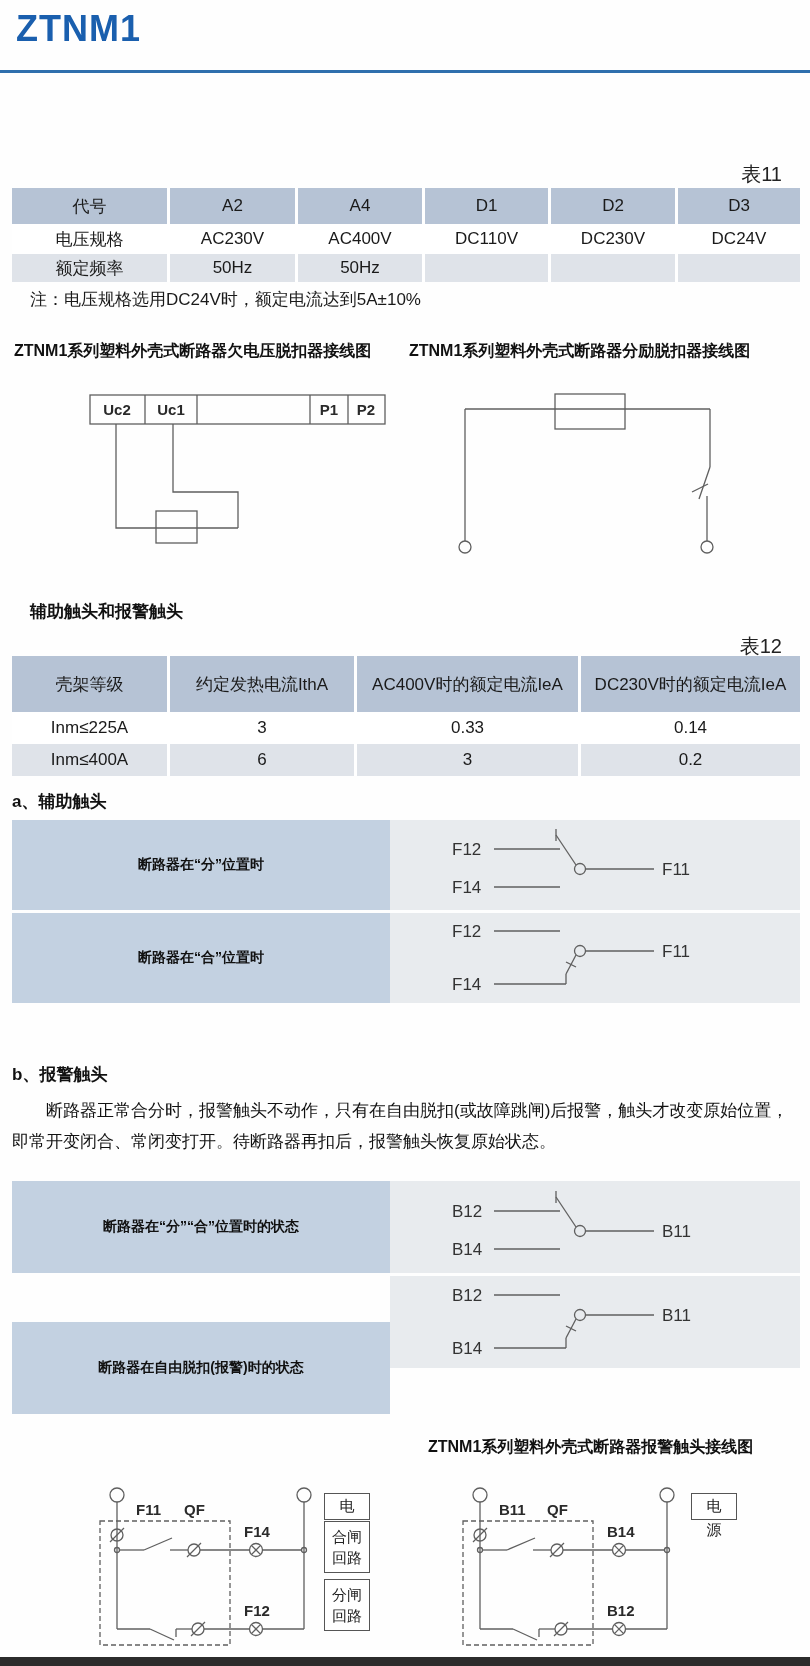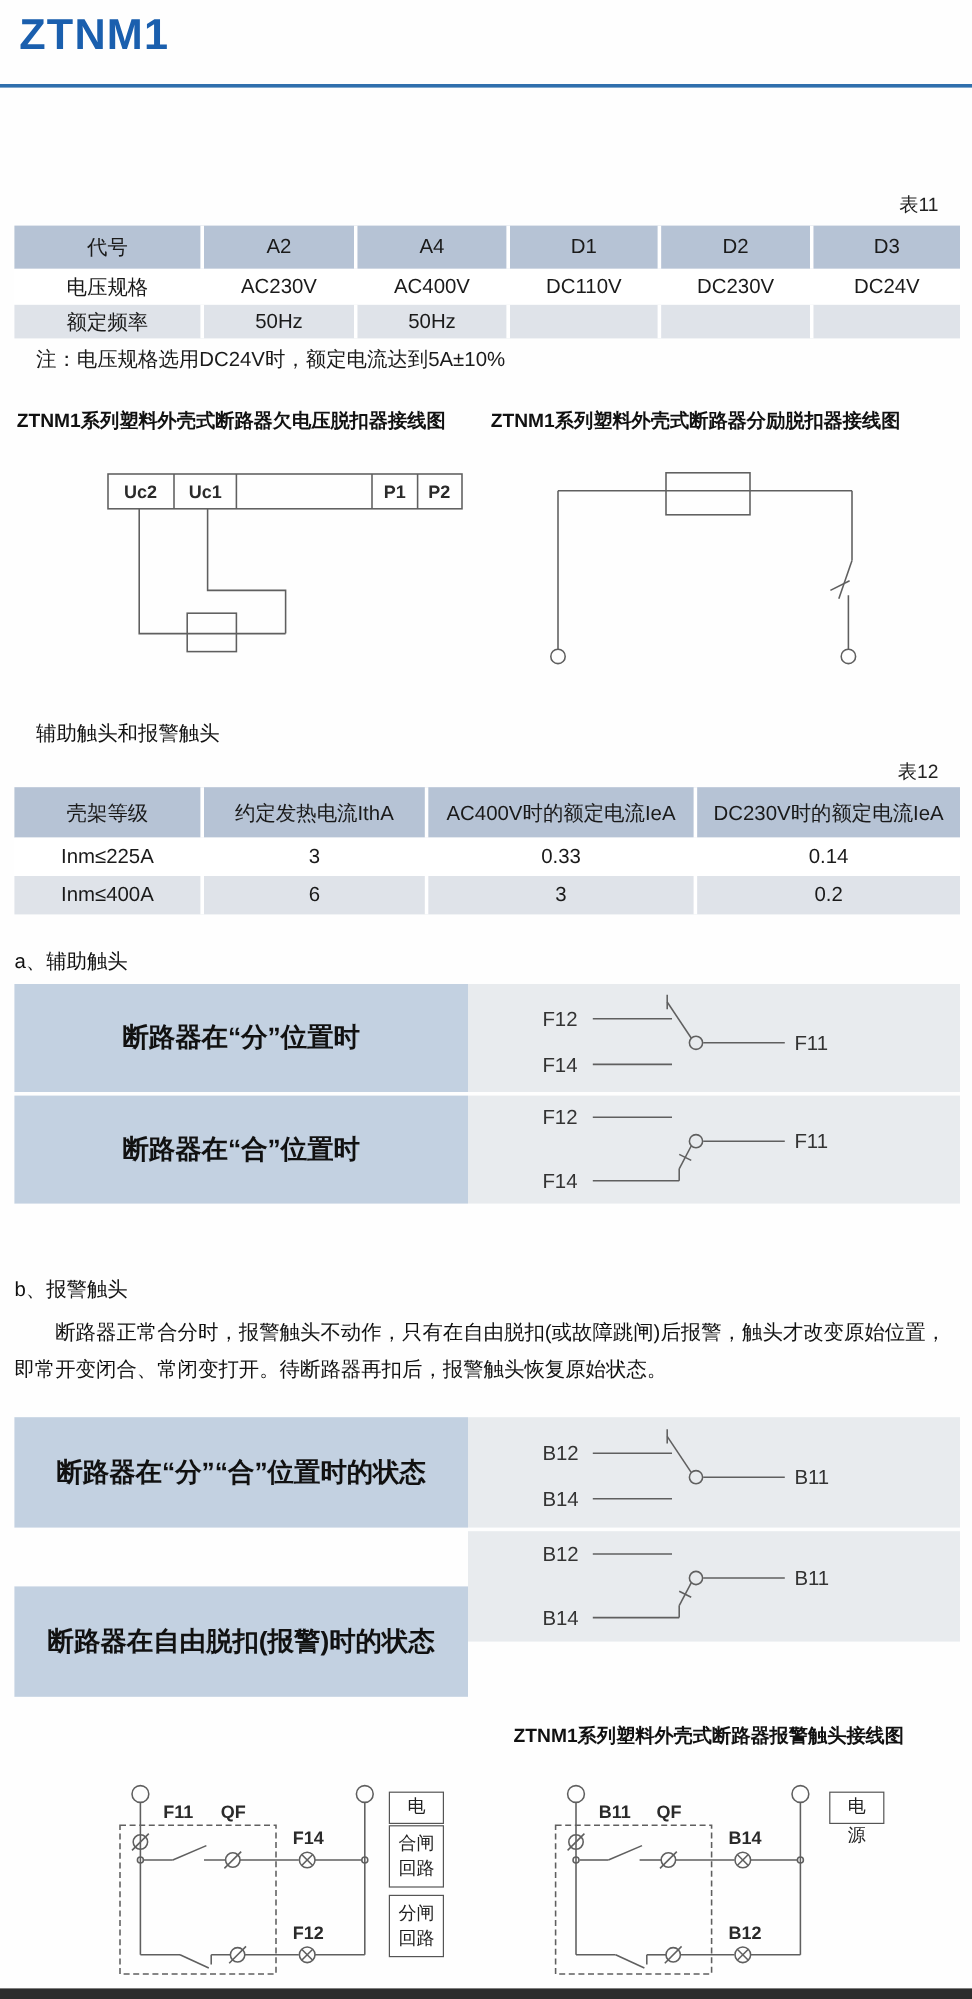--- a/index.html
+++ b/index.html
@@ -6,51 +6,51 @@
   body {font-family:"Liberation Sans","DejaVu Sans",sans-serif; color:#1a1a1a;}
   .page {position:relative; width:810px; height:1666px; background:#fefefe; overflow:hidden;}
 
   
   .hdr {position:absolute; left:16px; top:8px; display:flex; align-items:baseline;}
   .brand {font-size:36px; font-weight:bold; color:#1a5fae; letter-spacing:1px;}
   .hsub {font-size:23px; font-weight:bold; color:#111; margin-left:12px;}
   .rule {position:absolute; left:0; top:70px; width:810px; height:3px; background:#2f6fad;}
 
   
-  .tlabel {position:absolute; right:28px; font-size:16px; color:#222;}
+  .tlabel {position:absolute; right:28px; font-size:20px; color:#222;}
 
   
   .t11 {position:absolute; left:12px; top:188px; width:788px; display:grid;
         grid-template-columns:158px 128px 127px 126px 127px 122px;}
   .t11 .c {display:flex; align-items:center; justify-content:center; font-size:17px; border-right:3px solid #fff; box-sizing:border-box;}
   .t11 .c.last {border-right:none;}
   .t11 .h {height:36px; background:#b6c3d5;}
   .t11 .w {height:30px; background:#ffffff;}
   .t11 .g {height:28px; background:#dfe3e9;}
 
   .note {position:absolute; left:30px; top:288px; font-size:17px;}
 
   .dtitle {position:absolute; top:341px; font-size:16px; font-weight:bold; color:#111;}
 
   
   .t12 {position:absolute; left:12px; top:656px; width:788px; display:grid;
         grid-template-columns:158px 187px 224px 219px;}
   .t12 .c {display:flex; align-items:center; justify-content:center; font-size:17px; border-right:3px solid #fff; box-sizing:border-box;}
   .t12 .c.last {border-right:none;}
-  .t12 .h {height:42px; background:#b6c3d5;}
+  .t12 .h {height:56px; background:#b6c3d5;}
   .t12 .w {height:32px; background:#ffffff;}
   .t12 .g {height:32px; background:#dfe3e9;}
 
-  .sect {position:absolute; font-size:17px; font-weight:normal; color:#111;}
+  .sect {position:absolute; font-size:17px; font-weight:bold; color:#111;}
 
   
   .duo {position:absolute; left:12px; width:788px;}
   .duo .row {display:flex; margin-bottom:3px;}
   .duo .lab {width:378px; background:#c3d1e1; display:flex; align-items:center; justify-content:center;
-             font-size:22px; font-weight:bold; color:#111;}
+             font-size:14px; font-weight:bold; color:#111;}
   .duo .dia {flex:1; background:#e8ebee; display:flex; align-items:center; padding-left:52px; box-sizing:border-box;}
 
   .para {position:absolute; left:12px; top:1095px; width:788px; font-size:17px; line-height:31px;
          text-indent:2em; color:#111;}
 
   
   svg line, svg rect, svg circle, svg polyline {stroke:#5f5f5f; stroke-width:1.3; fill:none;}
   svg text {fill:#2a2a2a; font-weight:bold; font-size:15px; font-family:"Liberation Sans","DejaVu Sans",sans-serif;}
   svg.csvg text {font-weight:normal; font-size:17px; fill:#333;}
 

